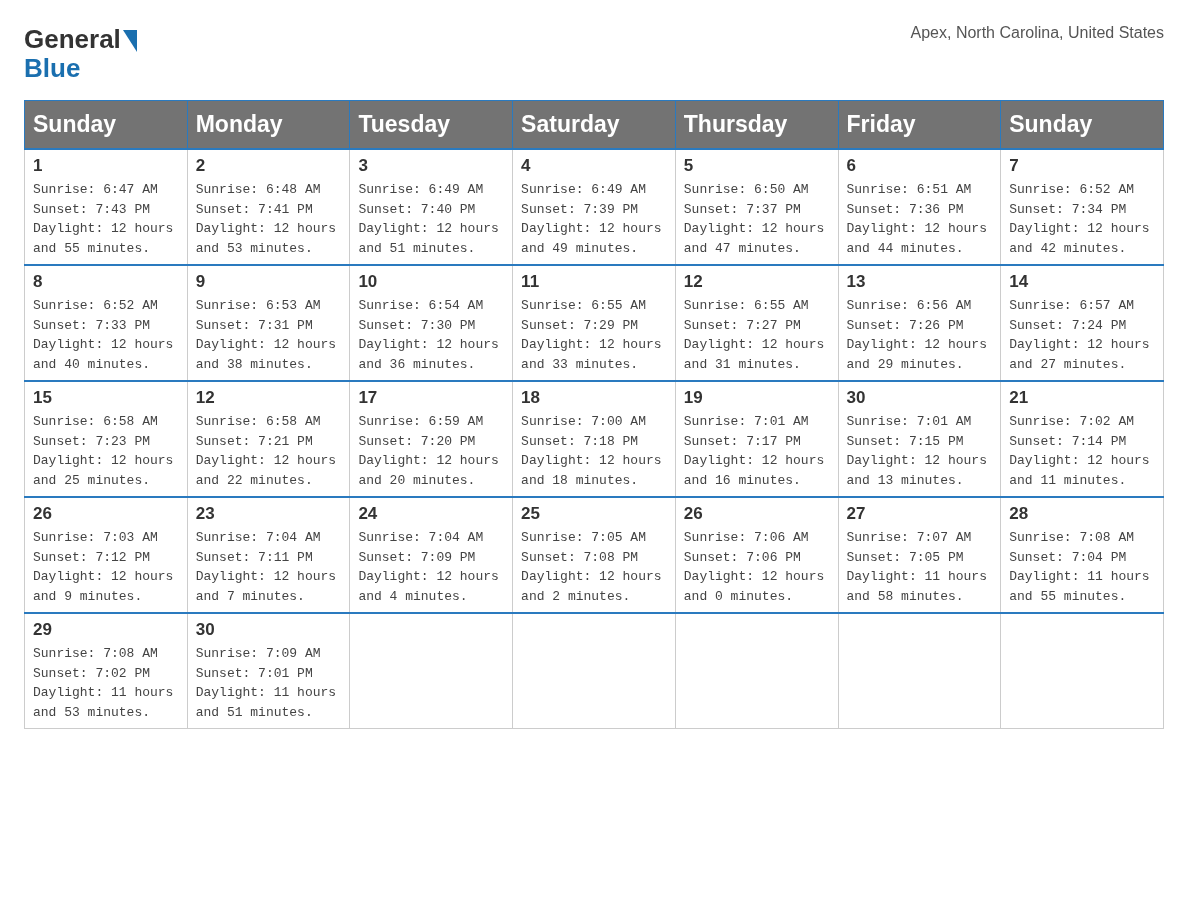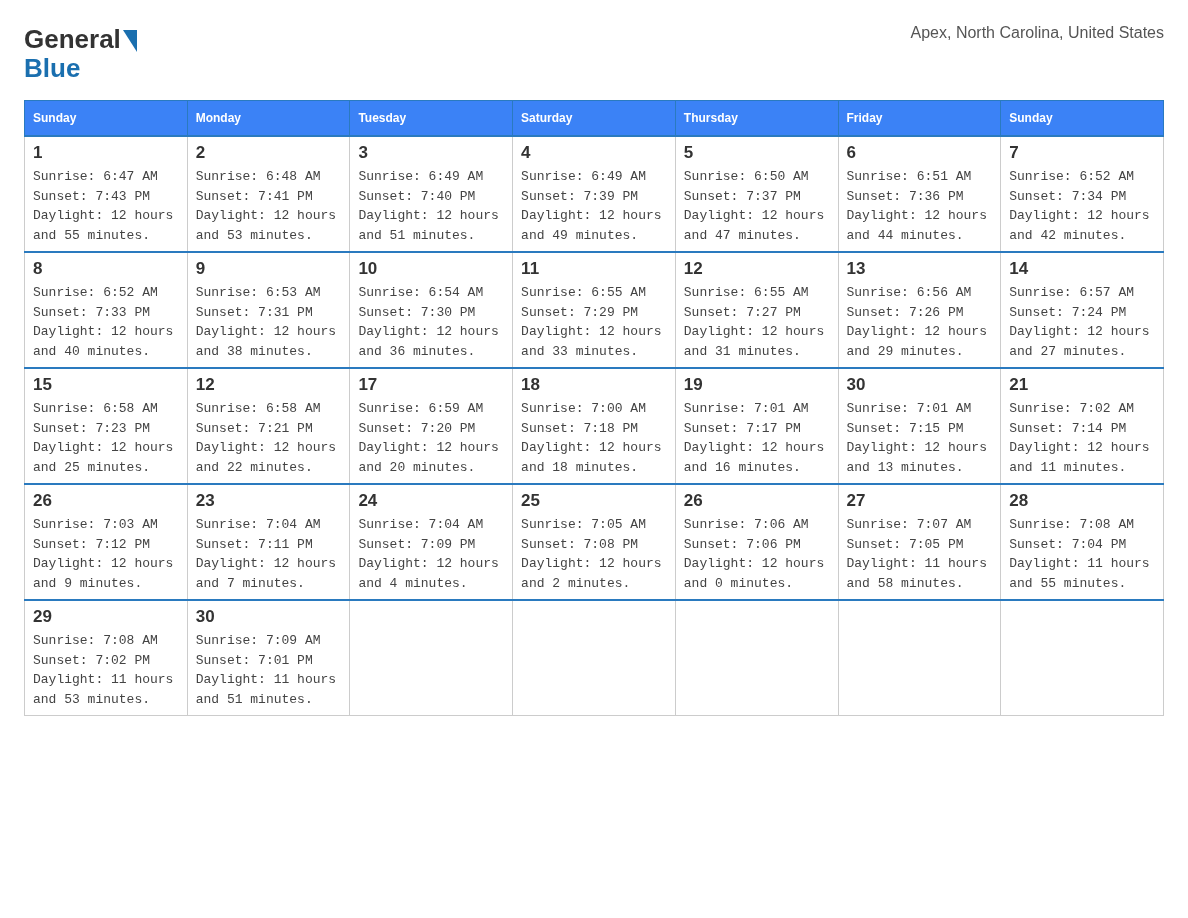--- a/index.html
+++ b/index.html
@@ -57,23 +57,23 @@
     .location-title {
       font-size: 16px;
       color: #555;
     }
     .calendar {
       width: 100%;
       border-collapse: collapse;
       border: 1px solid #aaa;
     }
     .calendar th {
-      background-color: #3b82f6;
+      background-color: #737373;
       color: #fff;
-      font-size: 12px;
+      font-size: 23px;
       padding: 10px 8px;
       text-align: left;
       border: 1px solid #2a7abf;
     }
     .calendar td {
       vertical-align: top;
       border: 1px solid #ccc;
       padding: 6px 8px;
       width: 14.28%;
       min-height: 100px;

